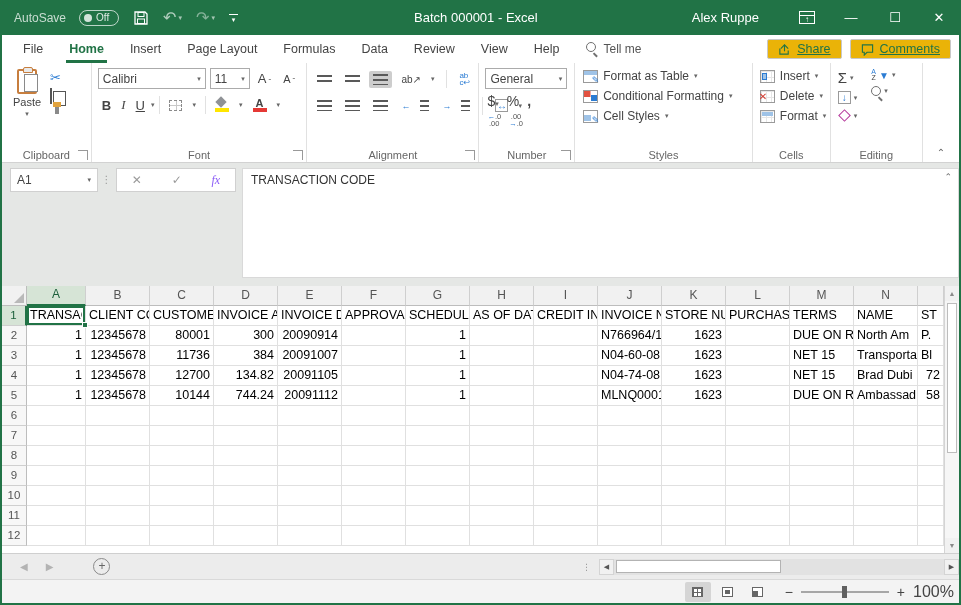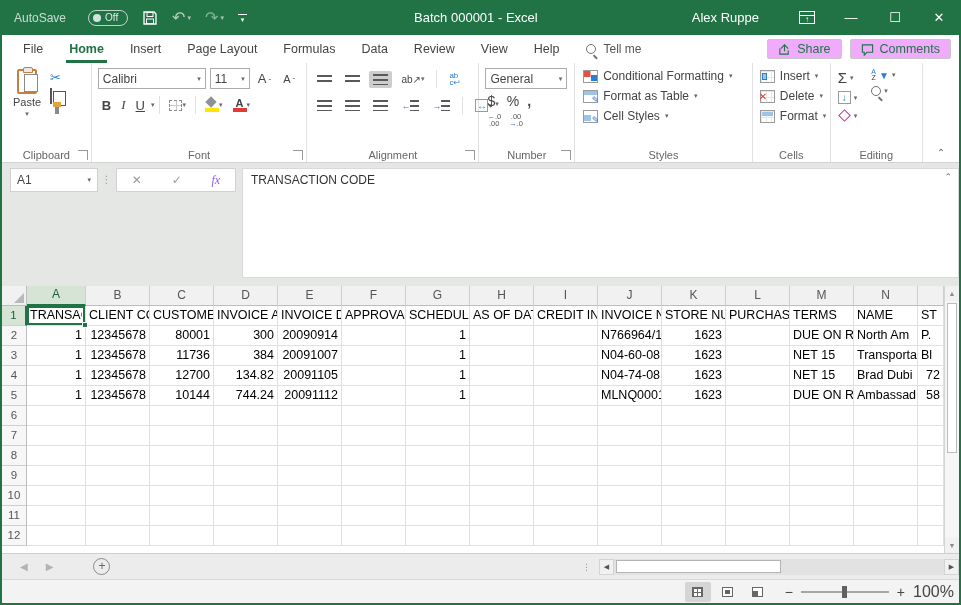--- a/index.html
+++ b/index.html
@@ -3,21 +3,21 @@
 <meta charset="utf-8">
 <style>
   * { box-sizing: border-box; margin: 0; padding: 0; }
   html,body { width: 961px; height: 605px; }
   body { font-family: "Liberation Sans", "DejaVu Sans", sans-serif; font-size: 12px; color:#444; background:#fff; overflow:hidden; }
   .window { width:961px; height:605px; display:flex; flex-direction:column; border-left:2px solid #217346; border-right:2px solid #217346; border-bottom:2px solid #217346; }
 
   
   .titlebar { height:35px; background:#217346; margin:0 -2px; display:flex; align-items:center; color:#fff; flex:none; }
   .qat { display:flex; align-items:center; gap:14px; padding-left:14px; width:260px; }
-  .autosave { display:flex; align-items:center; gap:22px; color:rgba(255,255,255,.75); font-size:12px; }
+  .autosave { display:flex; align-items:center; gap:13px; color:rgba(255,255,255,.75); font-size:12px; }
   .as-pill { width:40px; height:16px; border:1px solid rgba(255,255,255,.7); border-radius:9px; display:flex; align-items:center; gap:4px; padding:0 4px; }
   .as-dot { width:8px; height:8px; border-radius:50%; background:rgba(255,255,255,.8); }
   .as-off { font-size:10px; color:rgba(255,255,255,.85); }
   .qat-ic { color:#fff; display:flex; align-items:center; gap:2px; }
   .undo,.redo { font-size:16px; color:rgba(255,255,255,.65); }
   .redo { color:rgba(255,255,255,.45); }
   .mini-caret { font-size:7px; color:rgba(255,255,255,.6); }
   .qat-custom { display:flex; flex-direction:column; align-items:center; line-height:4px; color:#fff; }
   .qat-custom .bar { width:9px; height:1px; background:#fff; margin-bottom:3px; }
   .title-text { flex:1; text-align:center; font-size:13px; color:#fff; white-space:nowrap; }
@@ -26,23 +26,23 @@
   .tb-btn { width:44px; height:100%; display:flex; align-items:center; justify-content:center; color:#fff; font-size:13px; }
   .ribbon-opts { width:16px; height:13px; border:1px solid #fff; position:relative; display:flex; align-items:center; justify-content:center; font-size:8px; }
   .ribbon-opts::before { content:""; position:absolute; top:3px; left:0; width:100%; height:1px; background:#fff; }
   .ribbon-opts span { margin-top:4px; }
 
   
   .tabrow { height:28px; background:#fff; display:flex; align-items:center; padding-left:8px; flex:none; }
   .rtab { padding:8px 13px; height:100%; display:flex; align-items:center; font-size:12.5px; color:#444; cursor:default; }
   .rtab.active { color:#217346; font-weight:bold; position:relative;text-align:right; }
   .rtab.active::after { content:""; position:absolute; left:10px; right:10px; bottom:0; height:3px; background:#217346; }
-  .tellme { display:flex; align-items:center; gap:7px; margin-left:14px; color:#555; }
+  .tellme { display:flex; gap:7px; margin-left:14px; color:#555; }
   .tab-spacer { flex:1; }
-  .pillbtn { display:flex; align-items:center; gap:6px; border:1px solid #c8c8c8; background:#f0abfc; padding:2px 10px; margin-right:8px; color:#217346; font-size:12.5px; border-radius:2px; }
+  .pillbtn { display:flex; align-items:center; gap:6px; border:1px solid #c8c8c8; background:#eab308; padding:2px 10px; margin-right:8px; color:#217346; font-size:12.5px; border-radius:2px;text-decoration:underline; }
 
   
   .ribbon { height:100px; background:#fff; border-bottom:1px solid #d2d2d2; display:flex; flex:none; }
   .grp { position:relative; border-right:1px solid #e1e1e1; padding:3px 4px 16px 4px; display:flex; align-items:flex-start; }
   .grp-label { position:absolute; bottom:1px; left:0; right:0; text-align:center; font-size:11px; color:#666; }
   .launcher { position:absolute; bottom:2px; right:3px; width:10px; height:10px; border-left:1px solid #999; border-bottom:1px solid #999; transform:rotate(180deg); font-size:7px; color:#999; }
   .biglbl { font-size:11px; color:#444; }
   .caret { font-size:7px; color:#666; }
   .row { display:flex; align-items:center; }
 
@@ -58,21 +58,21 @@
   .brush-ic::before { content:""; position:absolute; top:0; left:5px; width:4px; height:7px; background:#8a8a8a; }
   .brush-ic::after { content:""; position:absolute; bottom:0; left:3px; width:8px; height:5px; background:#e2a33d; }
 
   .combo { border:1px solid #ababab; background:#fff; display:flex; align-items:center; justify-content:space-between; padding:1px 4px; height:21px; }
   .fontname { width:108px; }
   .fontsize { width:40px; }
   .fmt-btn { padding:2px 4px; font-size:13px; color:#444; display:flex; align-items:flex-end; gap:2px; }
   .vbar { width:1px; height:18px; background:#e1e1e1; margin:0 3px; }
   .bars { width:15px; height:11px; background:repeating-linear-gradient(#595959 0 2px, transparent 2px 5px); }
   .sel { background:#cdcdcd; border-radius:2px; }
-  .icbtn { padding:3px 4px; display:flex; align-items:center; gap:0; }
+  .icbtn { padding:3px 4px; display:flex; align-items:center; gap:10px; }
   .borders-ic { width:13px; height:11px; border:1px dashed #8a8a8a; position:relative; }
   .borders-ic::before { content:""; position:absolute; left:50%; top:0; bottom:0; width:1px; background:#c9c9c9; }
   .borders-ic::after { content:""; position:absolute; top:50%; left:0; right:0; height:1px; background:#c9c9c9; }
   .fill-ic { width:14px; height:14px; position:relative; }
   .fill-ic::before { content:""; position:absolute; top:0; left:2px; width:8px; height:8px; background:#8f9296; transform:rotate(45deg); }
   .fill-ic::after { content:""; position:absolute; bottom:0; left:0; width:14px; height:4px; background:#ffe600; }
   .fc-ic { width:14px; height:14px; text-align:center; font-weight:bold; font-size:11px; color:#444; line-height:10px; }
   .fc-ic::after { content:""; display:block; width:14px; height:4px; background:#e53935; margin-top:0; }
 
   .num-ic { font-size:14px; color:#444; }
@@ -352,27 +352,27 @@
       <div class="row" style="gap:8px; padding:2px 4px;">
         <span class="dec-ic"><b>←</b>.0<br>.00</span>
         <span class="dec-ic">.00<br><b>→</b>.0</span>
       </div>
       <div class="grp-label">Number</div>
       <div class="launcher"></div>
     </div>
 
     <div class="grp" style="width:178px; flex-direction:column;">
       <div class="style-row">
+        <span class="sic ft"></span>
+        <span>Format as Table</span>
+          <span class="caret">▾</span>
+      </div>
+      <div class="style-row">
         <span class="sic cf"></span>
         <span>Conditional Formatting</span>
-          <span class="caret">▾</span>
-      </div>
-      <div class="style-row">
-        <span class="sic ft"></span>
-        <span>Format as Table</span>
           <span class="caret">▾</span>
       </div>
       <div class="style-row">
         <span class="sic cs"></span>
         <span>Cell Styles</span>
           <span class="caret">▾</span>
       </div>
       <div class="grp-label">Styles</div>
     </div>
 

